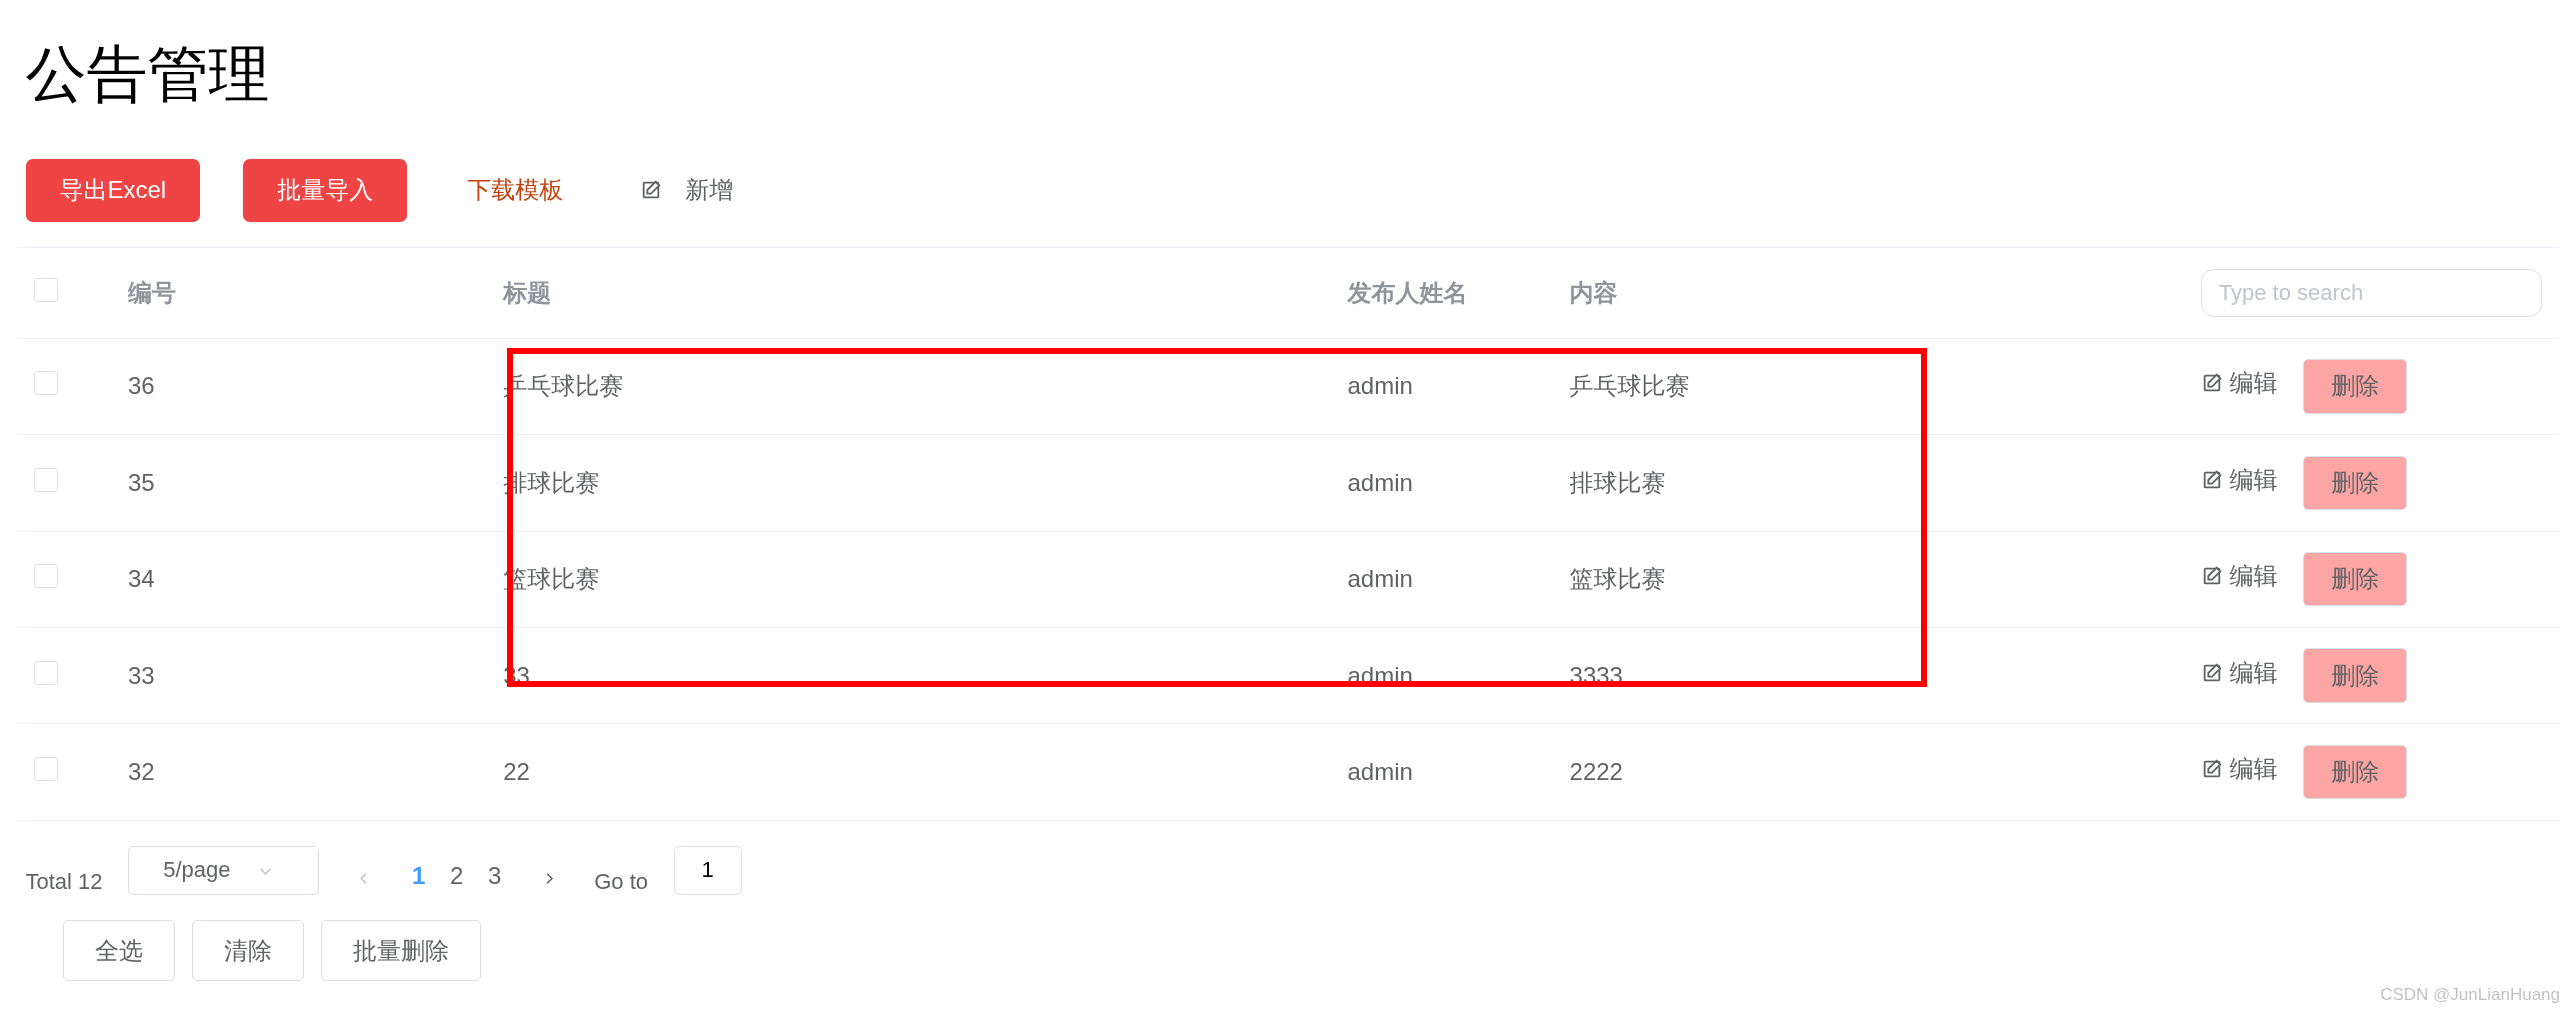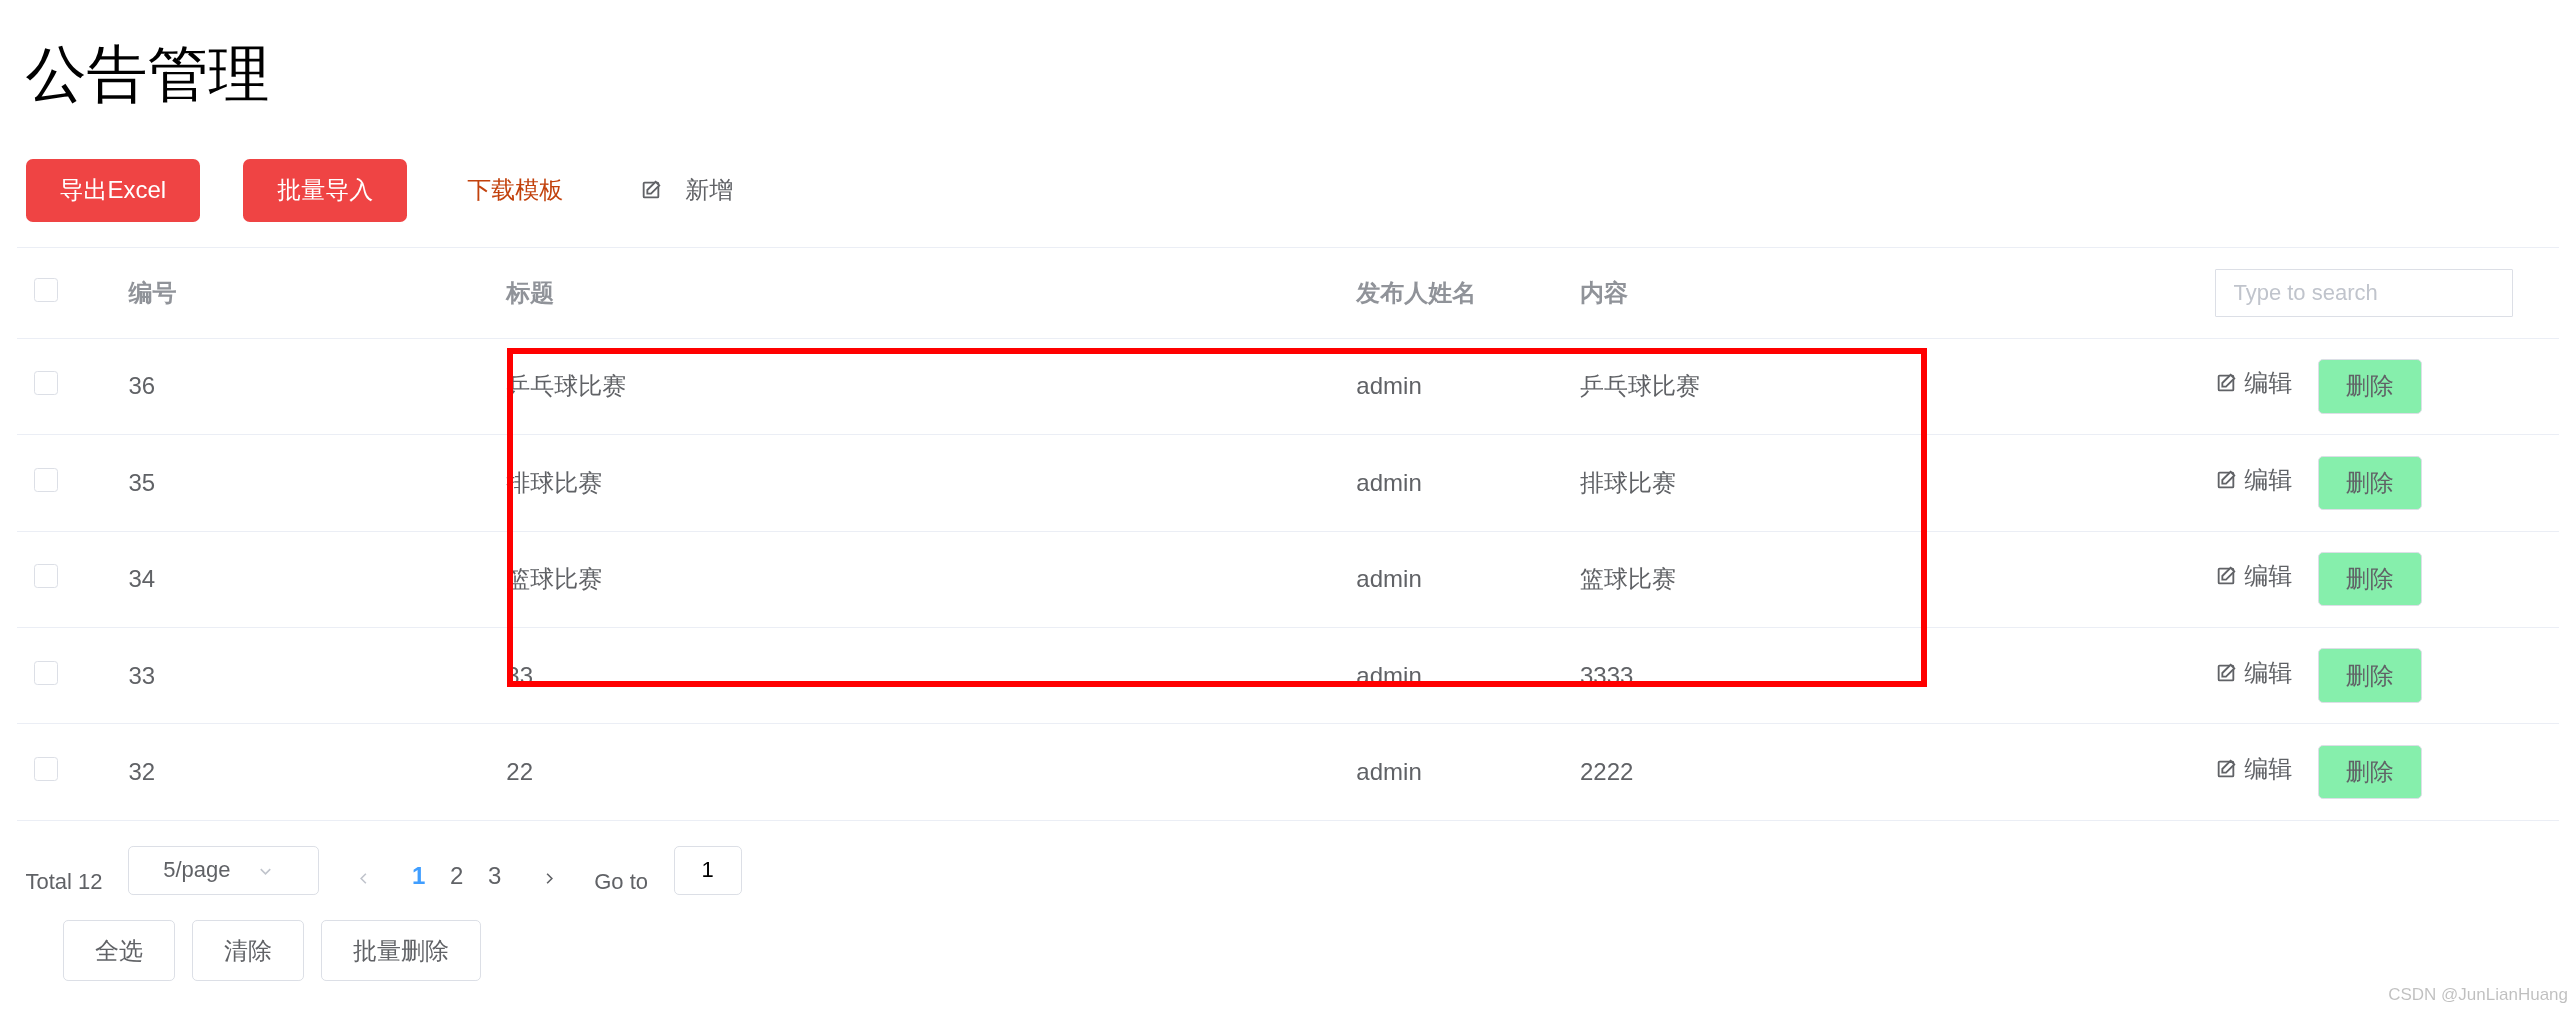--- a/index.html
+++ b/index.html
@@ -76,37 +76,37 @@
   .checkbox {
     width: 24px; height: 24px;
     border: 1.7px solid #DCDFE6;
     border-radius: 3.4px;
     display: inline-block;
     cursor: pointer;
     background:#fff;
   }
 
   .search-input {
-    width: 298px;
+    width: 341px;
     border: 0.9px solid #DCDFE6;
-    border-radius: 1px;
+    border-radius: 13px;
     padding: 10.2px 17px;
     font-size: 22px;
     color: #606266;
   }
   .search-input::placeholder { color: #C0C4CC; }
 
   .action-edit {
     background: none; border: none; color: #606266;
     font-size: 24px; cursor: pointer;
     display: inline-flex; align-items: center; gap: 6.8px;
     margin-right: 25.6px;
   }
   .action-del {
-    background: #86efac; border: 0.9px solid #DCDFE6; border-radius: 5.1px;
+    background: #fca5a5; border: 0.9px solid #DCDFE6; border-radius: 5.1px;
     color: #606266; font-size: 24px; padding: 10.2px 27px; cursor: pointer;
   }
 
   .highlight-box {
     position: absolute;
     border: 6.8px solid #FF0000;
     pointer-events: none;
     left: 490px;
     top: 101px;
     width: 1420px;
@@ -143,21 +143,21 @@
 
   .bulk-actions {
     display:flex; gap: 17px; margin: 17px 0 0 46px;
   }
   .btn-outline {
     background:#fff; border:0.9px solid #DCDFE6; border-radius:5.1px;
     color:#606266; font-size:24px; padding:13.6px 31px; cursor:pointer;
   }
 
   .watermark {
-    position: fixed; right: 8px; bottom: 5.1px;
+    position: fixed; right: 16px; bottom: 5.1px;
     font-size: 17px; color: rgba(0,0,0,0.25);
   }
 </style>
 </head>
 <body>
 
 <h1 class="page-title">公告管理</h1>
 
 <div class="toolbar">
   <button class="btn-primary">导出Excel</button>

